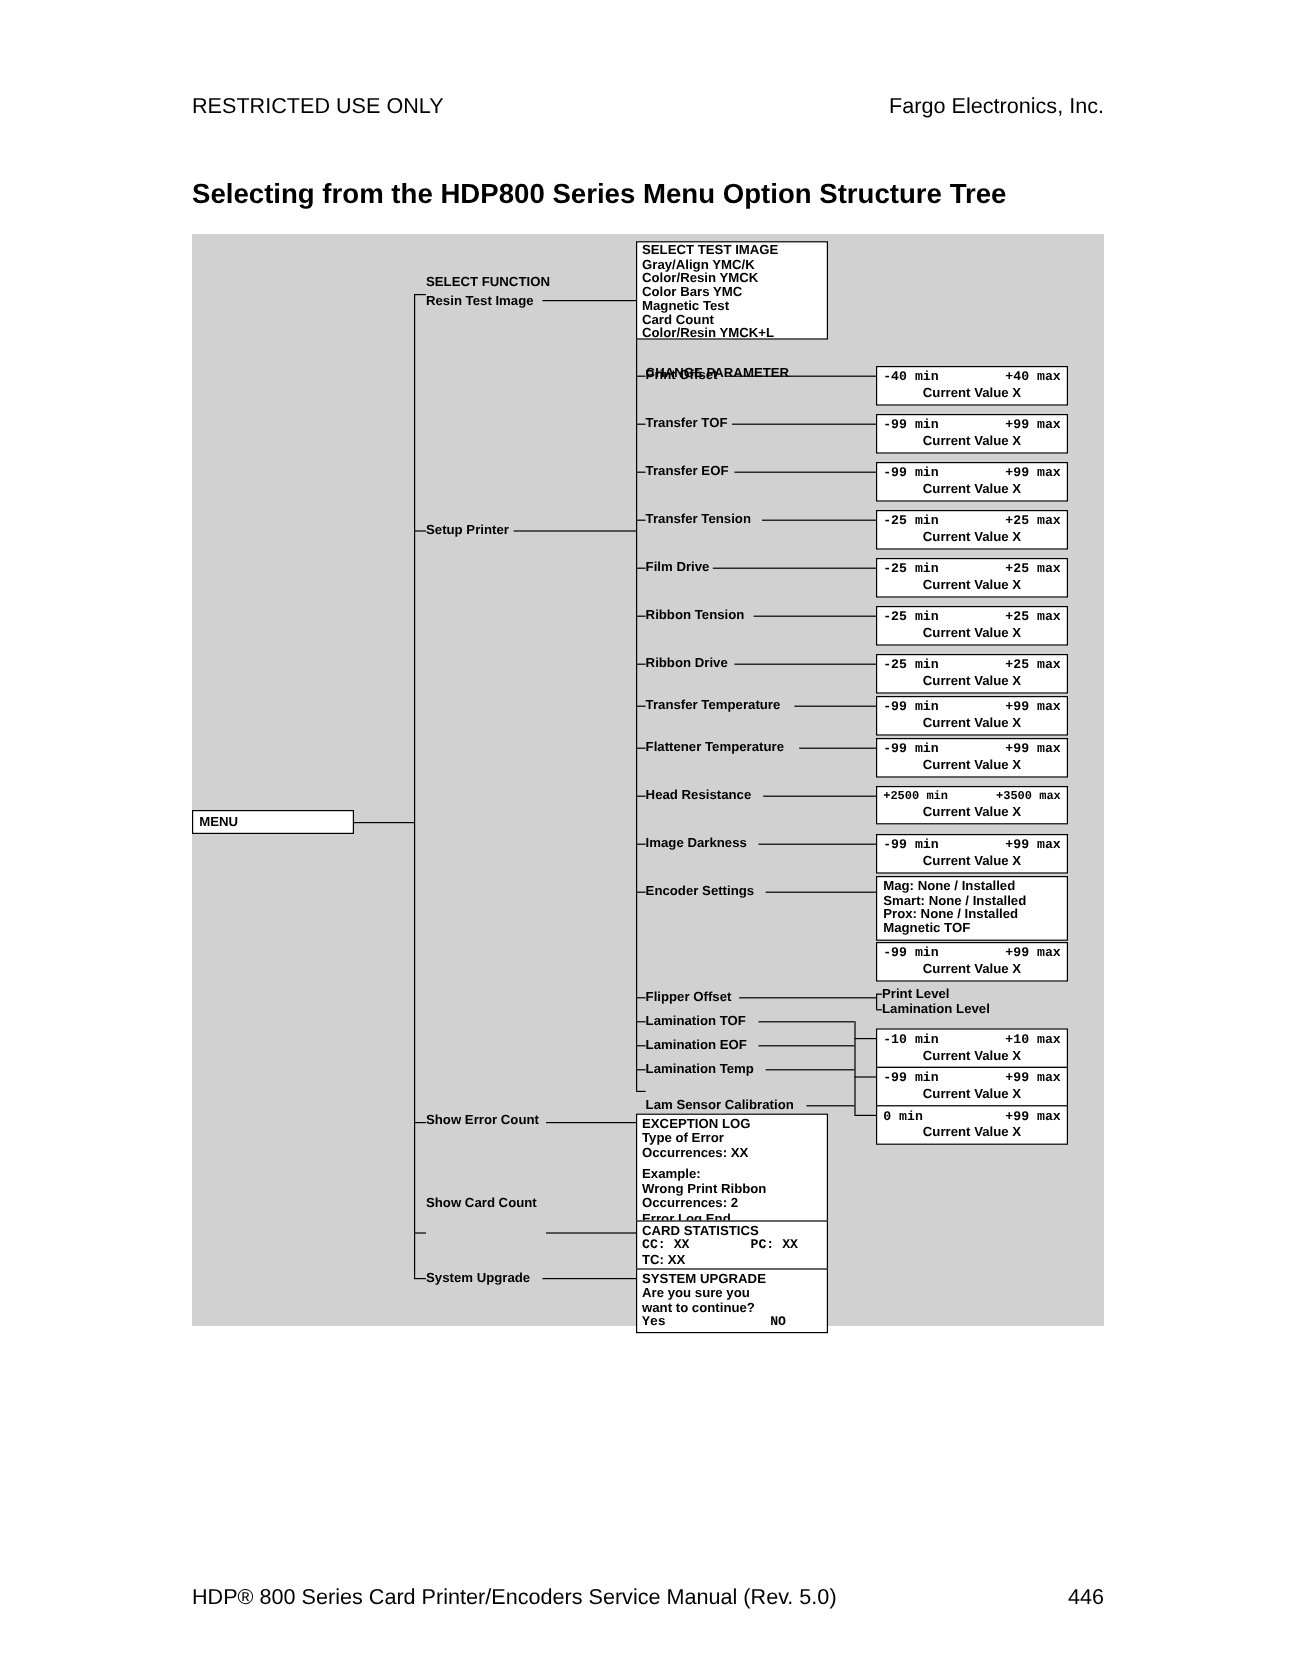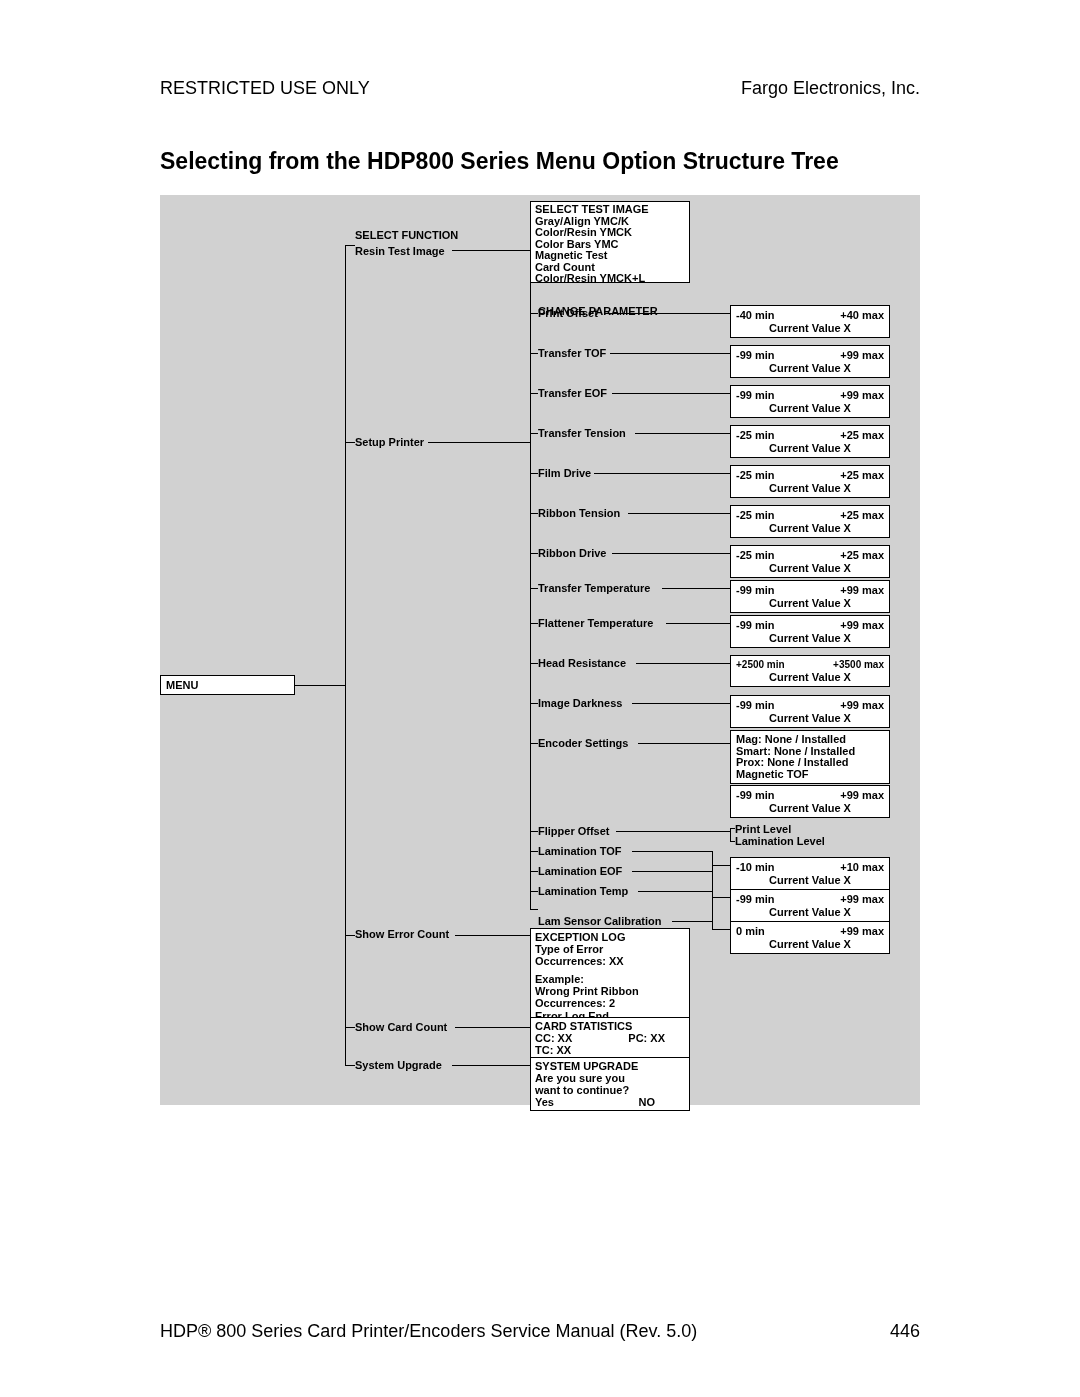--- a/index.html
+++ b/index.html
@@ -65,21 +65,21 @@
     position: absolute;
     background: #fff;
     border: 1px solid #000;
     box-sizing: border-box;
     padding: 3px 5px;
   }
   .label {
     position: absolute;
   }
   .caps { font-weight: bold; }
-  .range { display:flex; justify-content:space-between; }
+  .range { display:flex; justify-content:space-between;font-family:Liberation Mono, monospace; }
   .line-h { position:absolute; border-top:1px solid #000; height:0; }
   .line-v { position:absolute; border-left:1px solid #000; width:0; }
 </style>
 </head>
 <body>
 
 <div class="page">
 
   <div class="hdr-left">RESTRICTED USE ONLY</div>
   <div class="hdr-right">Fargo Electronics, Inc.</div>
@@ -100,21 +100,21 @@
     <div class="line-h" style="left:292px; top:55px; width:78px;"></div>
 
     <div class="label" style="left:195px; top:241px;text-align:right;">Setup Printer</div>
     <div class="line-h" style="left:185px; top:247px; width:10px;"></div>
     <div class="line-h" style="left:268px; top:247px; width:102px;"></div>
 
     <div class="label" style="left:195px; top:733px;">Show Error Count</div>
     <div class="line-h" style="left:185px; top:740px; width:10px;"></div>
     <div class="line-h" style="left:295px; top:740px; width:75px;"></div>
 
-    <div class="label" style="left:195px; top:826px;">Show Card Count</div>
+    <div class="label" style="left:195px; top:802px;">Show Card Count</div>
     <div class="line-h" style="left:185px; top:832px; width:10px;"></div>
     <div class="line-h" style="left:295px; top:832px; width:75px;"></div>
 
     <div class="label" style="left:195px; top:864px;">System Upgrade</div>
     <div class="line-h" style="left:185px; top:870px; width:10px;"></div>
     <div class="line-h" style="left:292px; top:870px; width:78px;"></div>
 
     <div class="box" style="left:370px; top:6px; width:160px; height:82px; padding:2px 4px; line-height:1.05;">
       <div class="caps">SELECT TEST IMAGE</div>
       <div>Gray/Align YMC/K</div>

